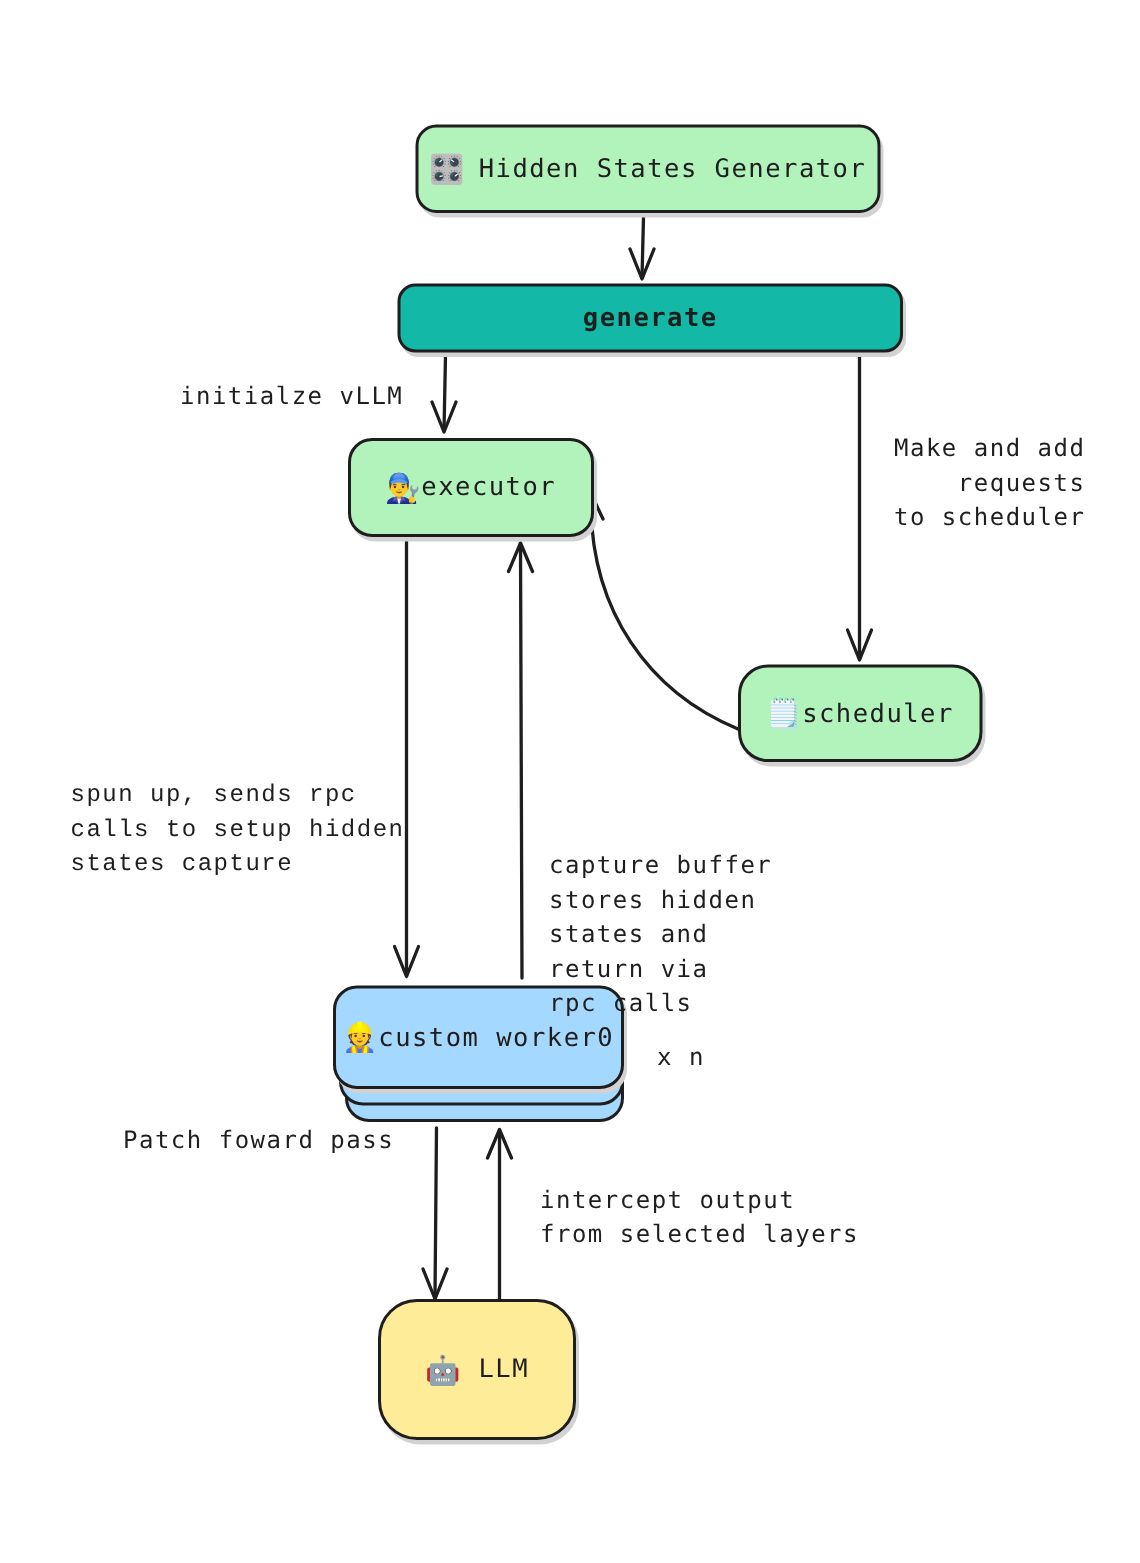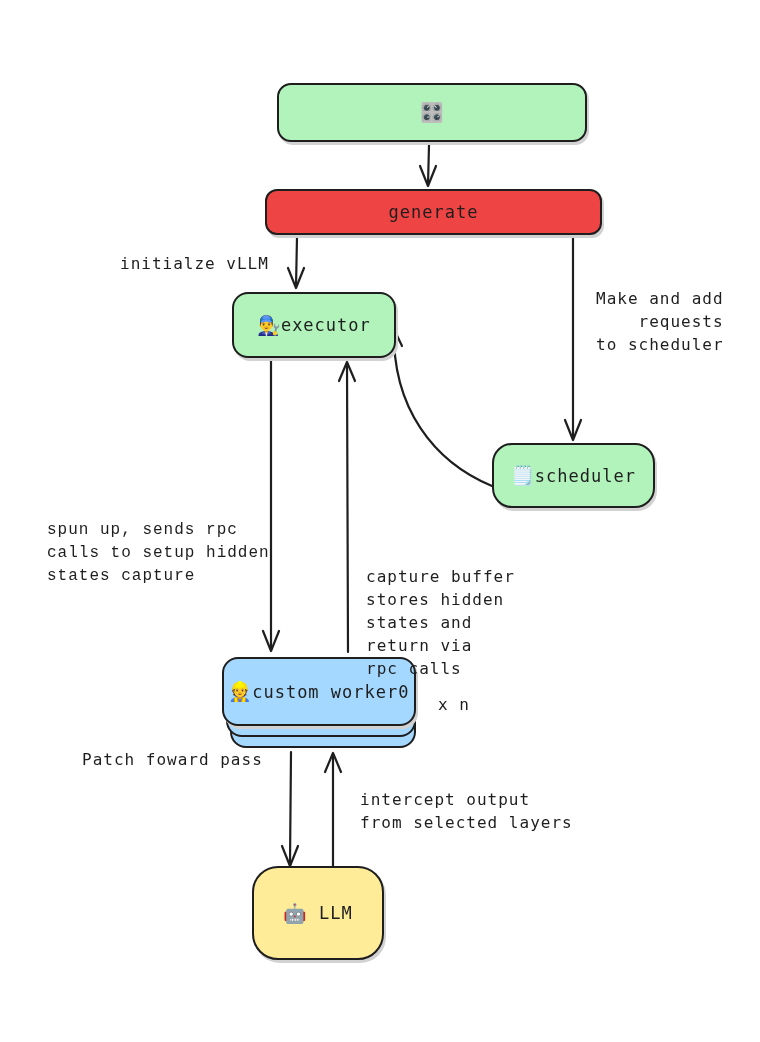--- a/index.html
+++ b/index.html
@@ -31,21 +31,21 @@
     justify-content: center;
     border: 2.4px solid #1e1e1e;
     box-shadow: 2px 3px 0 #d2d2d2;
     font-size: 17px;
     letter-spacing: 1px;
     white-space: nowrap;
     box-sizing: border-box;
   }
   .node .icon { font-size: 19px; letter-spacing: 0; }
   .fill-green  { background: #b2f2bb; }
-  .fill-white  { background: #ef4444; }
+  .fill-white  { background: #14b8a6; font-weight: bold; }
   .fill-blue   { background: #a5d8ff; }
   .fill-yellow { background: #ffec99; }
   .stack-layer {
     position: absolute;
     border: 2.4px solid #1e1e1e;
     background: #a5d8ff;
     border-radius: 16px;
     box-sizing: border-box;
   }
   .edge-label {
@@ -94,20 +94,21 @@
       <path d="M333 867 L333 754"></path>
       <path d="M325 772 L333 753 L341 772"></path>
     </g>
   </svg>
 
   <div class="stack-layer" style="left:230px; top:679px; width:186px; height:69px;"></div>
   <div class="stack-layer" style="left:226px; top:668px; width:190px; height:69px;"></div>
 
   <div class="node fill-green" style="left:277px; top:83px; width:310px; height:59px; border-radius:14px; gap:9px;">
     <span class="icon">🎛️</span>
+    <span>Hidden States Generator</span>
   </div>
 
   <div class="node fill-white" style="left:265px; top:189px; width:337px; height:46px; border-radius:12px;">
     <span>generate</span>
   </div>
 
   <div class="node fill-green" style="left:232px; top:292px; width:164px; height:66px; border-radius:16px;">
     <span class="icon">👨‍🔧</span>
     <span>executor</span>
   </div>

